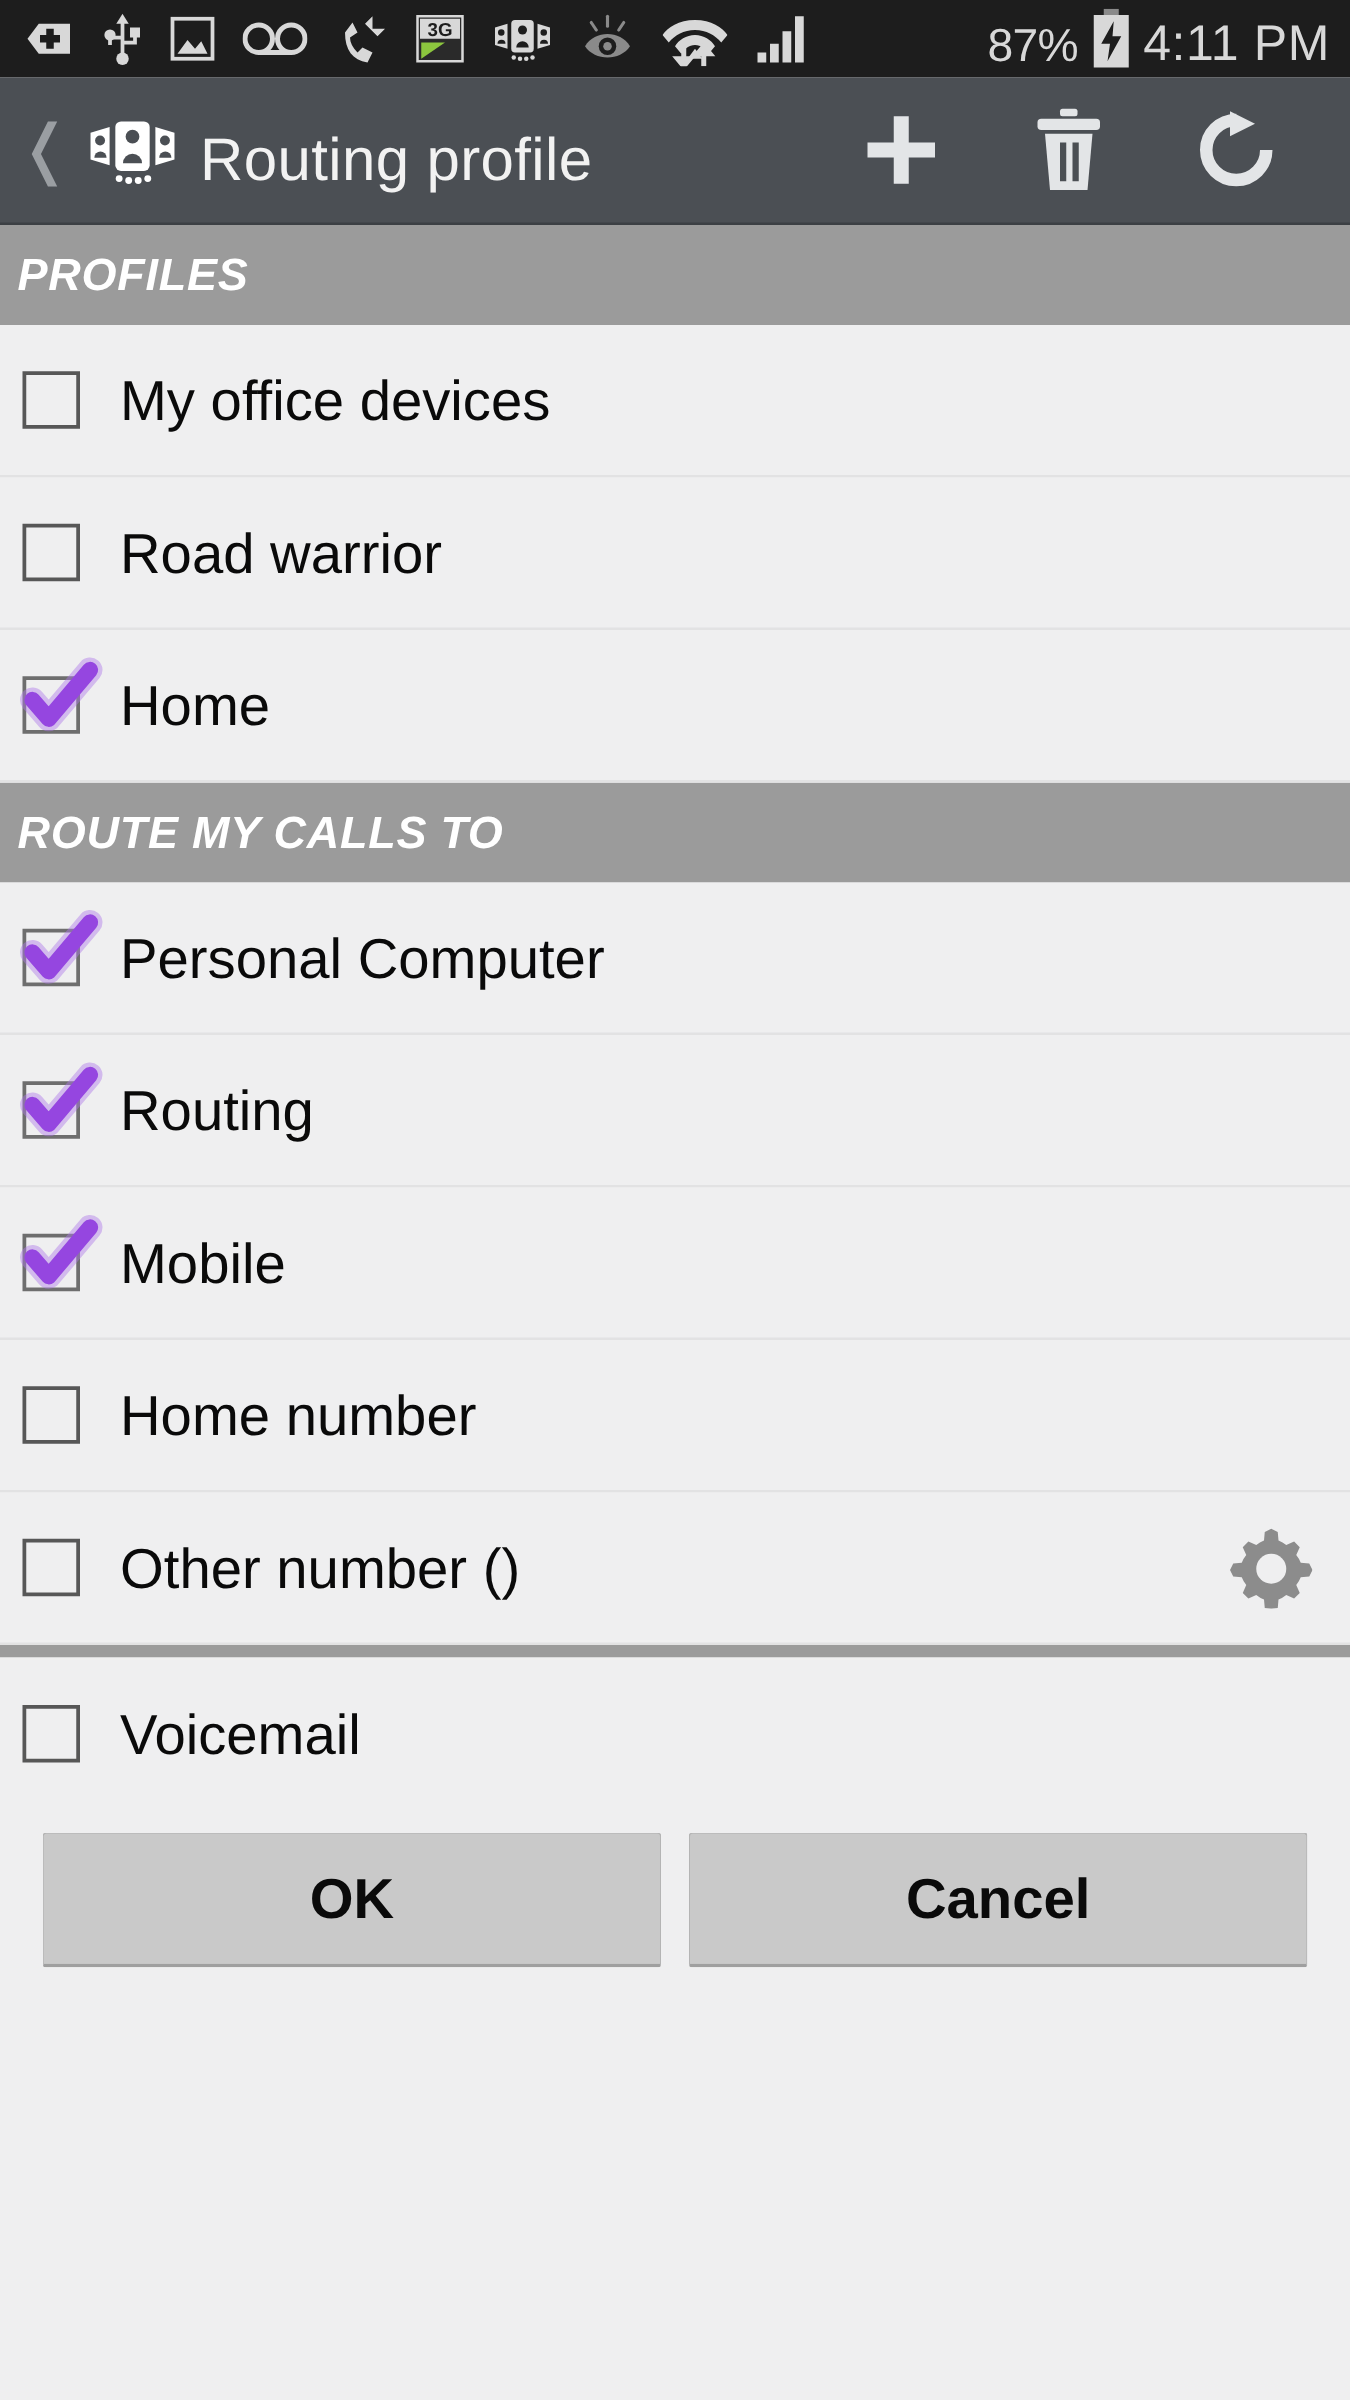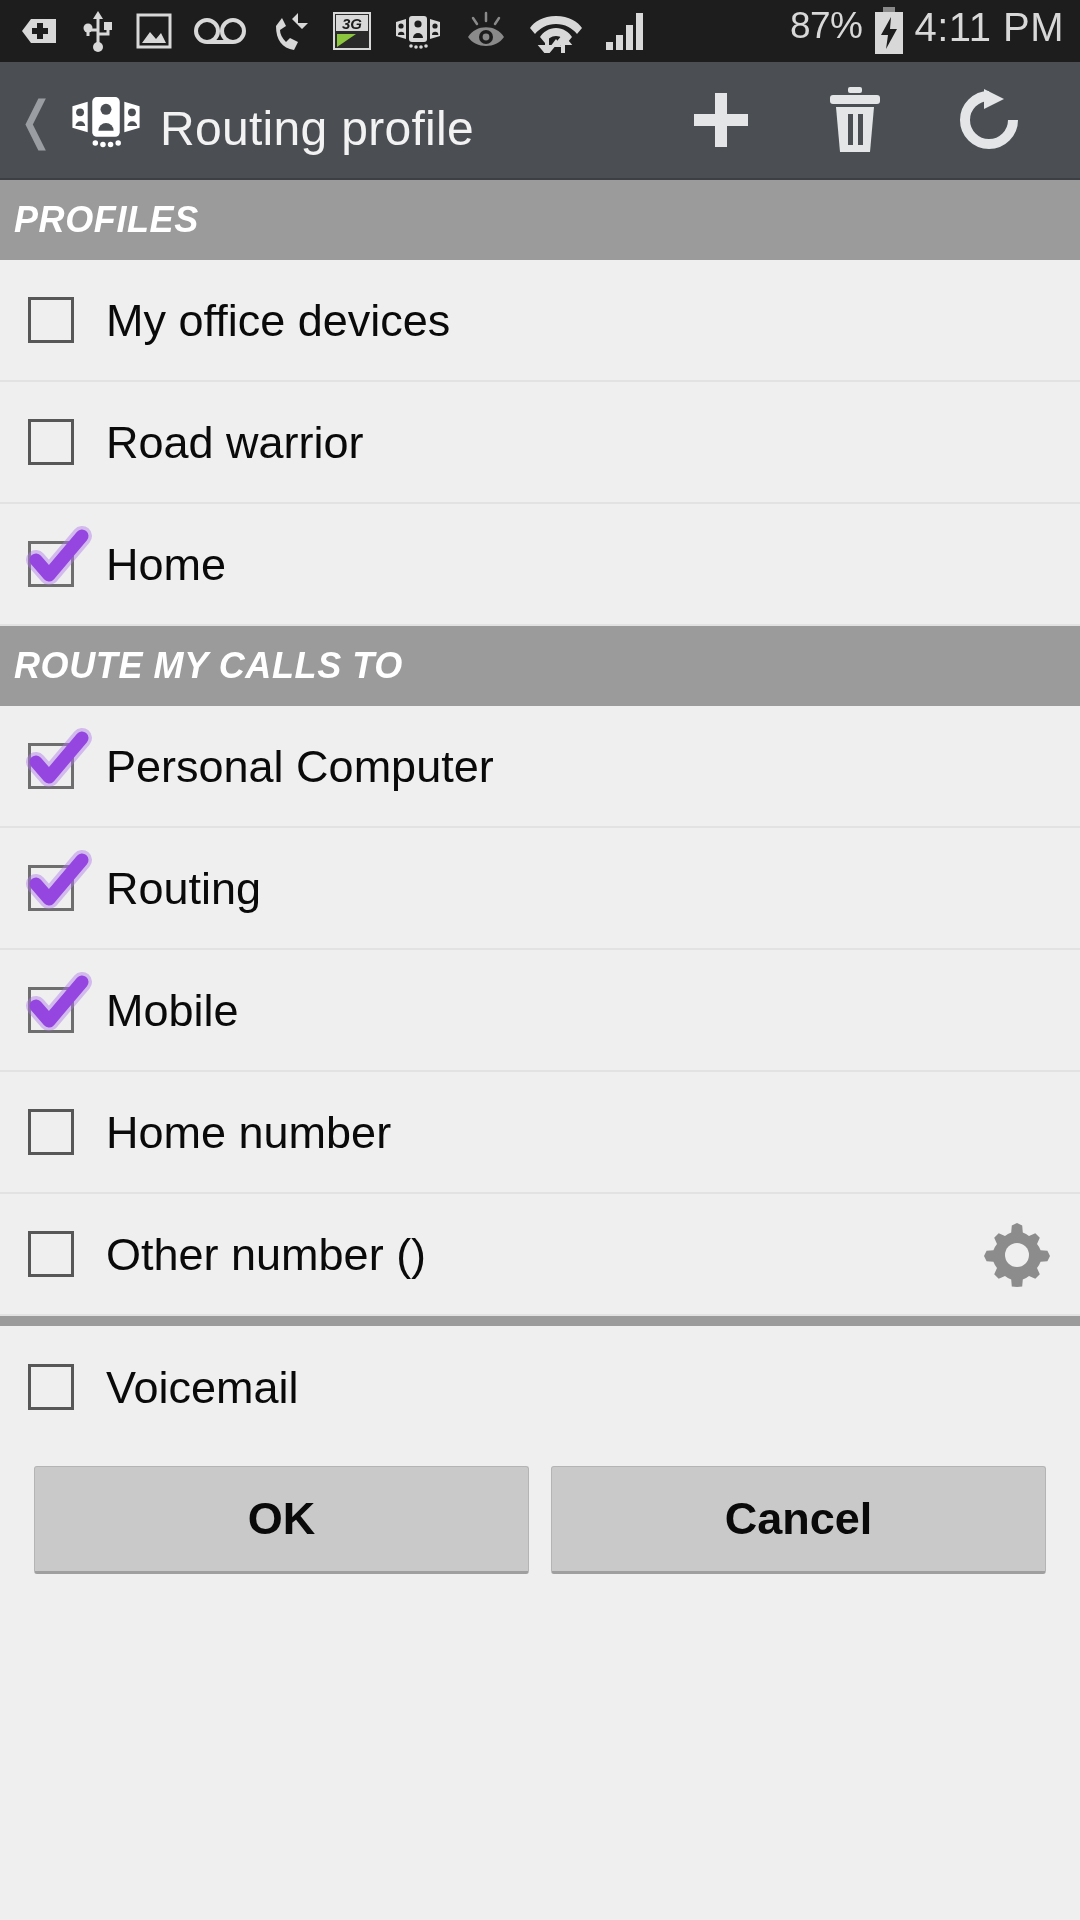--- a/index.html
+++ b/index.html
@@ -22,25 +22,24 @@
     display: flex;
     align-items: center;
     padding: 0 16px 0 20px;
     box-sizing: border-box;
   }
   .sb-left {
     display: flex;
     align-items: center;
     gap: 22px;
     flex: 1;
-    font-style: italic;
   }
   .sb-right {
     display: flex;
-    align-items: flex-start;
+    align-items: flex-end;
     gap: 9px;
   }
   .sb-icon {
     display: block;
     flex: 0 0 auto;
   }
   .sb-pct {
     color: #d8d8d8;
     font-size: 37px;
     letter-spacing: -0.5px;
@@ -116,21 +115,21 @@
   }
 
   
   .list {
     background: #efeff0;
   }
   .row {
     height: 122px;
     display: flex;
     align-items: center;
-    padding-left: 28px;
+    padding-left: 18px;
     padding-right: 30px;
     box-sizing: border-box;
     border-bottom: 2px solid #e2e2e3;
     background: #efeff0;
     position: relative;
   }
   .row:last-child { border-bottom: none; }
 
   .cbox {
     width: 46px;

